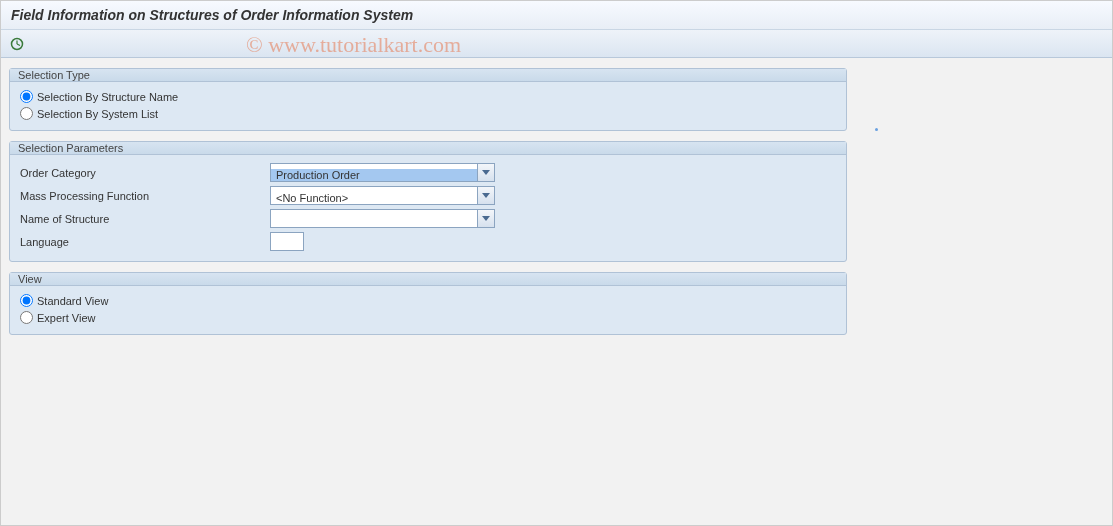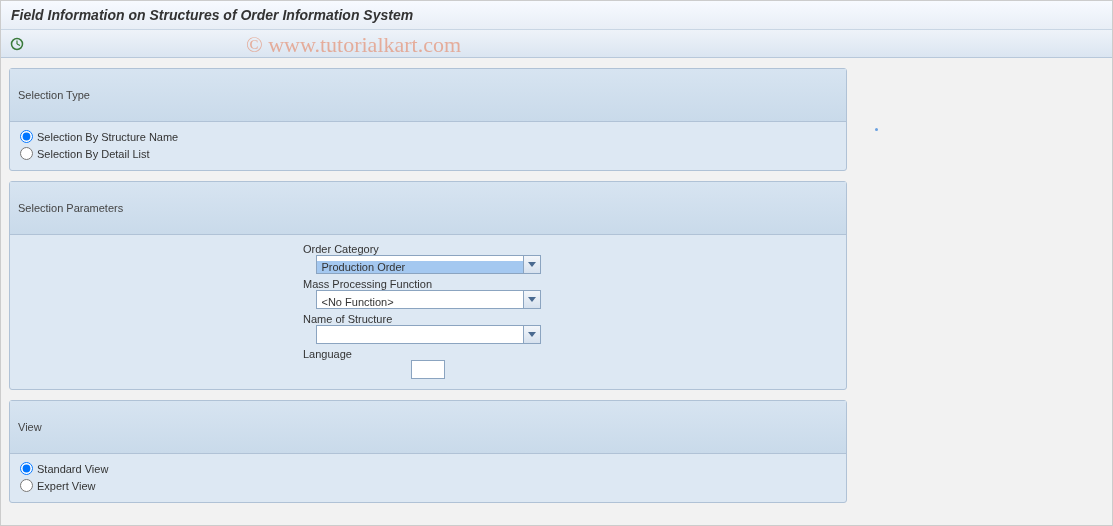--- a/index.html
+++ b/index.html
@@ -55,40 +55,39 @@
     }
     .panel {
       background: #dde8f3;
       border: 1px solid #b0c2d6;
       border-radius: 3px;
       width: 838px;
     }
     .panel-header {
       background: linear-gradient(#d7e4f1, #c9daea);
       border-bottom: 1px solid #b0c2d6;
-      padding: 20px 8px;
+      padding: 0 8px;
       color: #444;
       font-size: 11px;
     }
     .panel-body {
       padding: 6px 10px 8px 10px;
     }
     .radio-row {
       display: flex;
       align-items: center;
       gap: 1px;
       padding: 2px 0;
     }
     .radio-row input[type=radio] { margin-right: 3px; }
     .radio-row label { cursor: pointer; color: #333; }
     .param-row {
       display: flex;
       align-items: center;
       padding: 2px 0;
-      flex-direction: column;
     }
     .param-label { width: 250px; color: #333; }
     .select-wrap {
       position: relative;
       width: 225px;
       height: 19px;
       background: #fff;
       border: 1px solid #8ba4c0;
       display: flex;
       align-items: flex-end;
@@ -154,21 +153,21 @@
 
   <div class="panel">
     <div class="panel-header">Selection Type</div>
     <div class="panel-body">
       <div class="radio-row">
         <input type="radio" name="seltype" checked="" style="">
         <label>Selection By Structure Name</label>
       </div>
       <div class="radio-row">
         <input type="radio" name="seltype" style="">
-        <label>Selection By Detail List</label>
+        <label>Selection By System List</label>
       </div>
     </div>
   </div>
 
   <div class="panel">
     <div class="panel-header">Selection Parameters</div>
     <div class="panel-body">
       <div class="param-row">
         <div class="param-label">Order Category</div>
         <div class="select-wrap">

